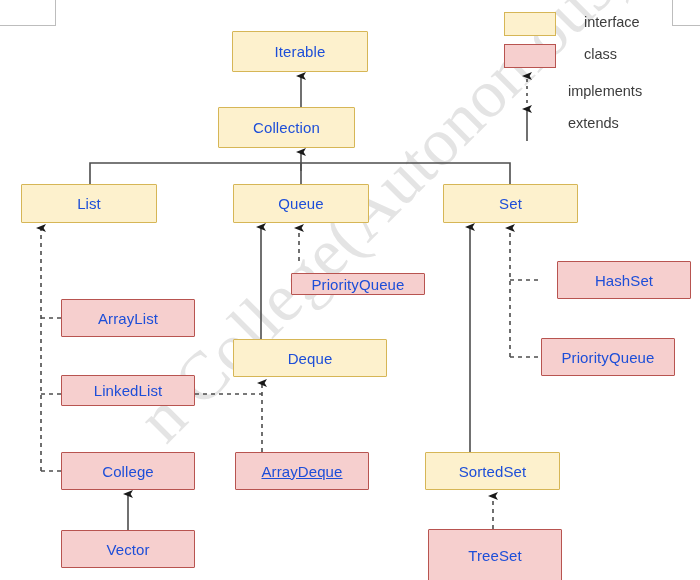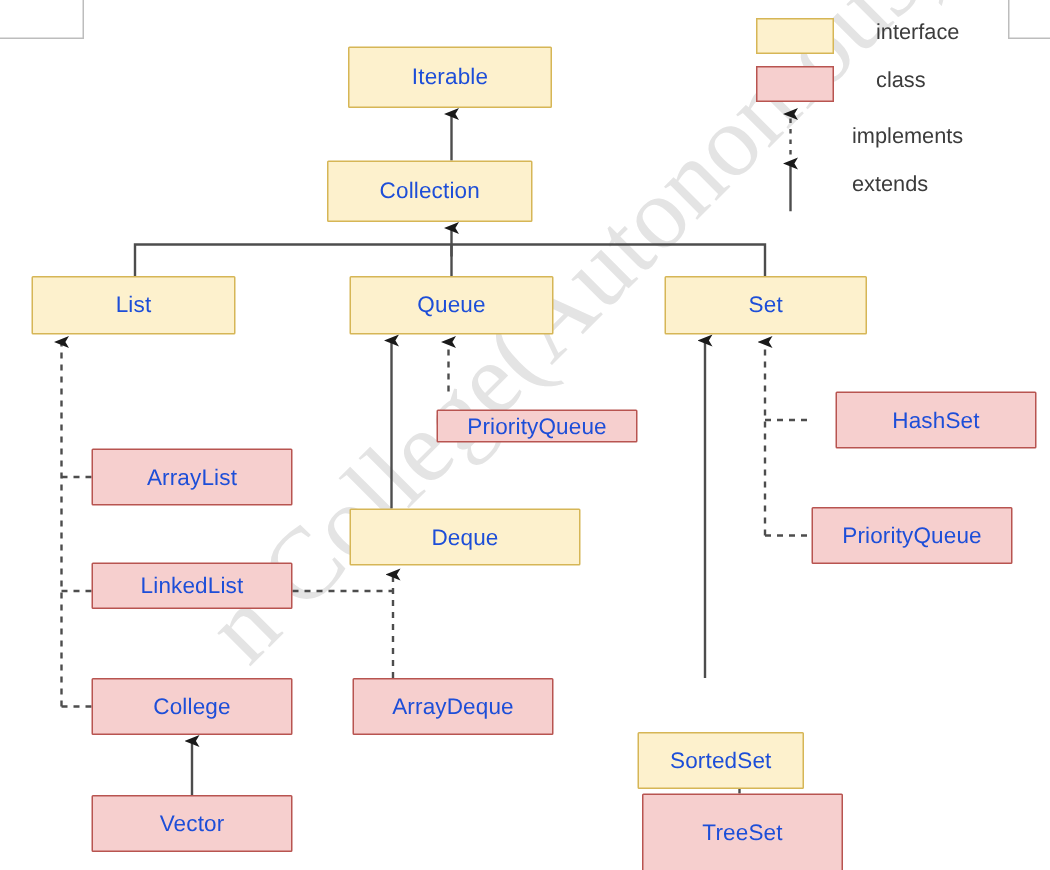--- a/index.html
+++ b/index.html
@@ -197,24 +197,24 @@
       </div>
       <div class="node klass" style="left: 541px; top: 338px; width: 134px; height: 38px;">
         <span>PriorityQueue</span>
       </div>
       <div class="node klass" style="left: 61px; top: 375px; width: 134px; height: 31px;">
         <span>LinkedList</span>
       </div>
       <div class="node klass" style="left: 61px; top: 452px; width: 134px; height: 38px;">
         <span>College</span>
       </div>
-      <div class="node klass" style="left: 235px; top: 452px; width: 134px; height: 38px;">
+      <div class="node klass" style="left: 235px; top: 452px; width: 134px; height: 38px; text-decoration: underline;">
         <span>ArrayDeque</span>
       </div>
-      <div class="node iface" style="left: 425px; top: 452px; width: 111px; height: 38px; margin-top: 36px;">
+      <div class="node iface" style="left: 425px; top: 452px; width: 135px; height: 38px;">
         <span>SortedSet</span>
       </div>
       <div class="node klass" style="left: 61px; top: 530px; width: 134px; height: 38px;">
         <span>Vector</span>
       </div>
       <div class="node klass" style="left: 428px; top: 529px; width: 134px; height: 52px;">
         <span>TreeSet</span>
       </div>
     </div>
 

